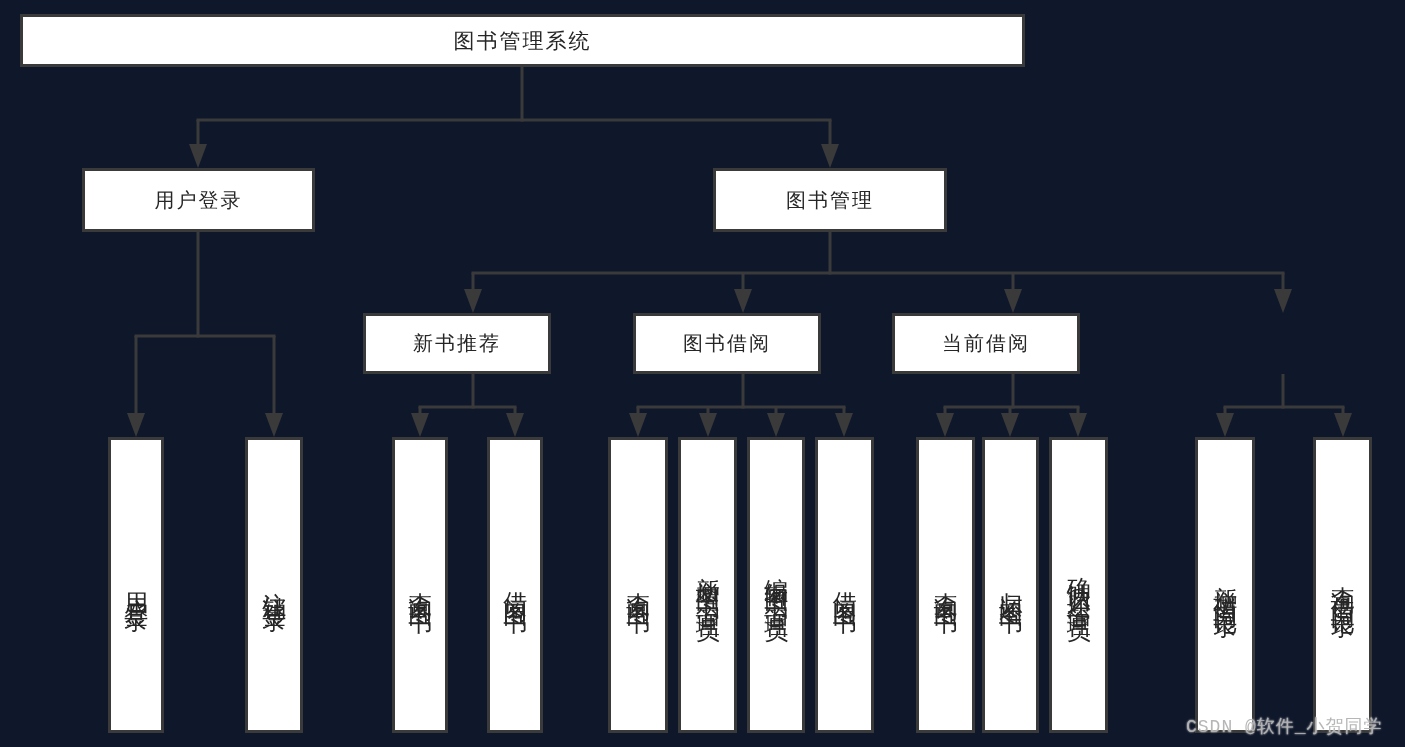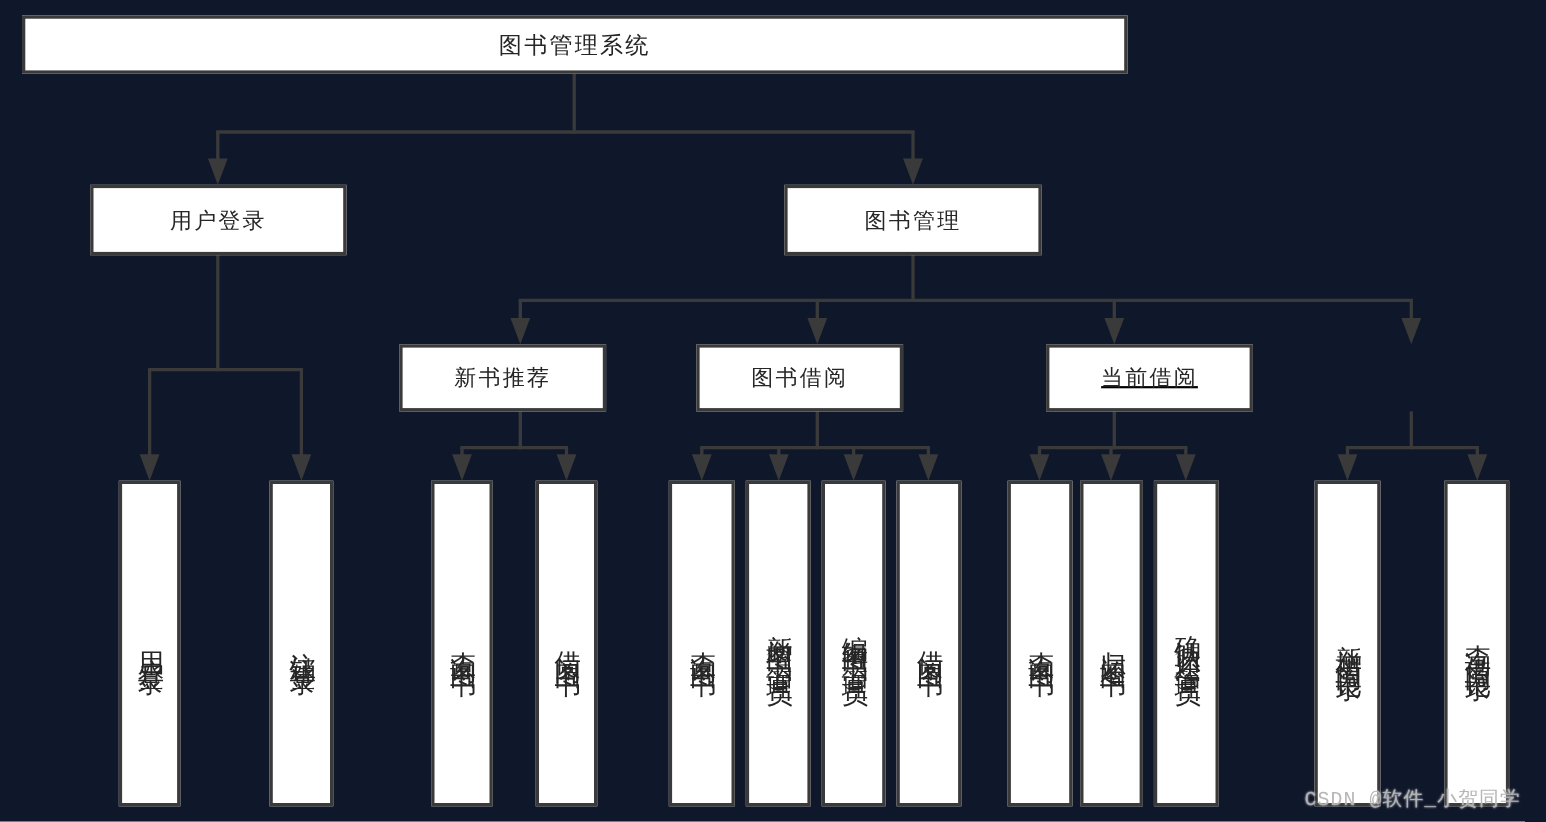--- a/index.html
+++ b/index.html
@@ -47,21 +47,21 @@
     white-space: nowrap;
     line-height: 1.1;
   }
   
   .root        { left: 20px;  top: 14px;  width: 1005px; height: 53px; }
   .n-userlogin { left: 82px;  top: 168px; width: 233px;  height: 64px; }
   .n-bookmgmt  { left: 713px; top: 168px; width: 234px;  height: 64px; }
   .l3          { top: 313px; height: 61px; width: 188px; }
   .n-newbook   { left: 363px; }
   .n-borrow    { left: 633px; }
-  .n-current   { left: 951px; text-decoration: underline; }
+  .n-current   { left: 892px; }
   .n-records   { left: 1173px; }
   .leaf        { top: 437px; height: 296px; }
   .a1 { left: 108px;  width: 56px; }
   .a2 { left: 245px;  width: 58px; }
   .b1 { left: 392px;  width: 56px; }
   .b2 { left: 487px;  width: 56px; }
   .c1 { left: 608px;  width: 60px; }
   .c2 { left: 678px;  width: 59px; }
   .c3 { left: 747px;  width: 58px; }
   .c4 { left: 815px;  width: 59px; }

